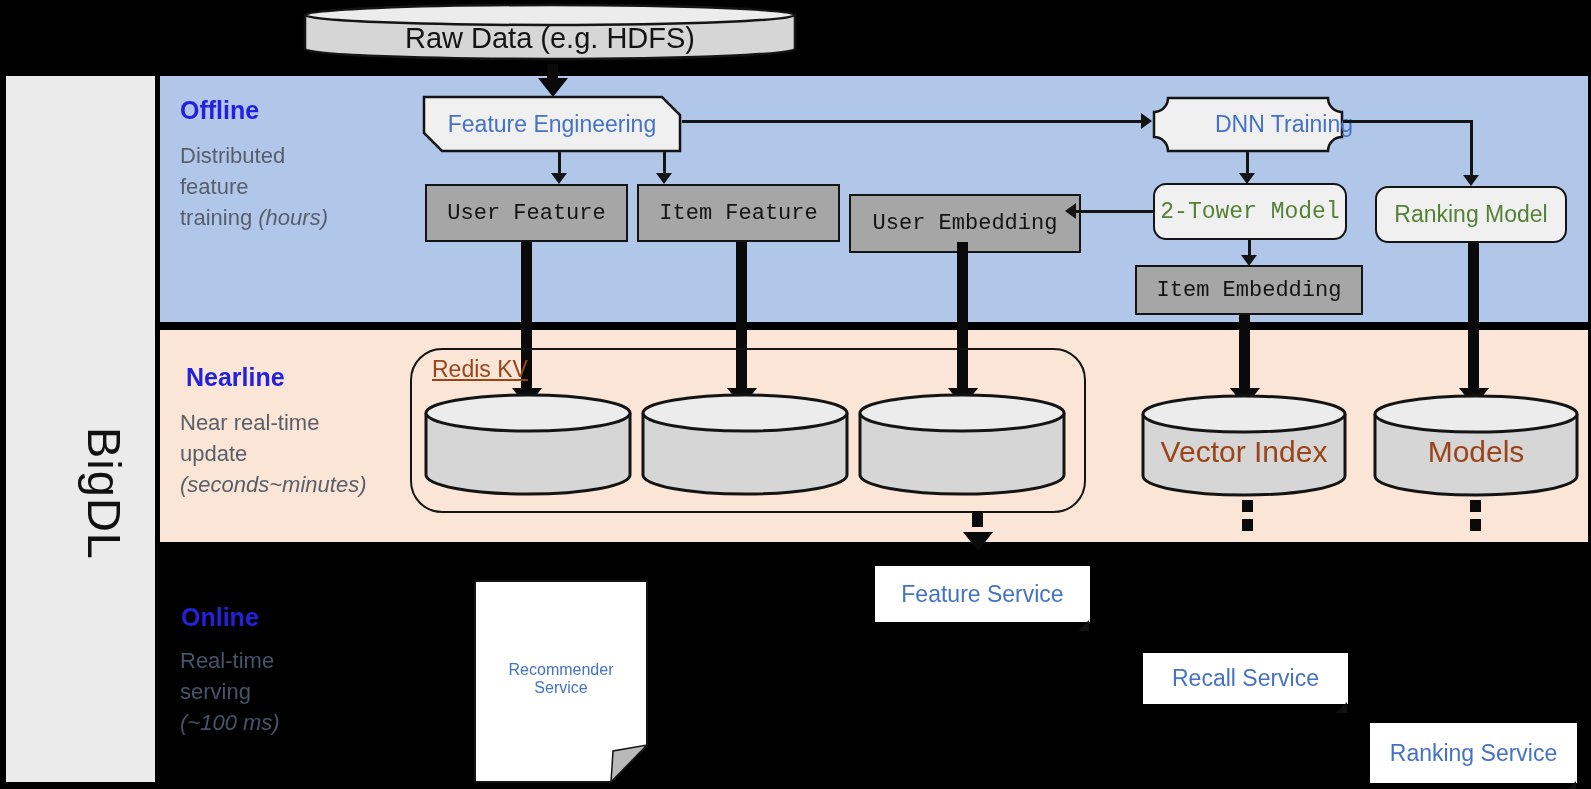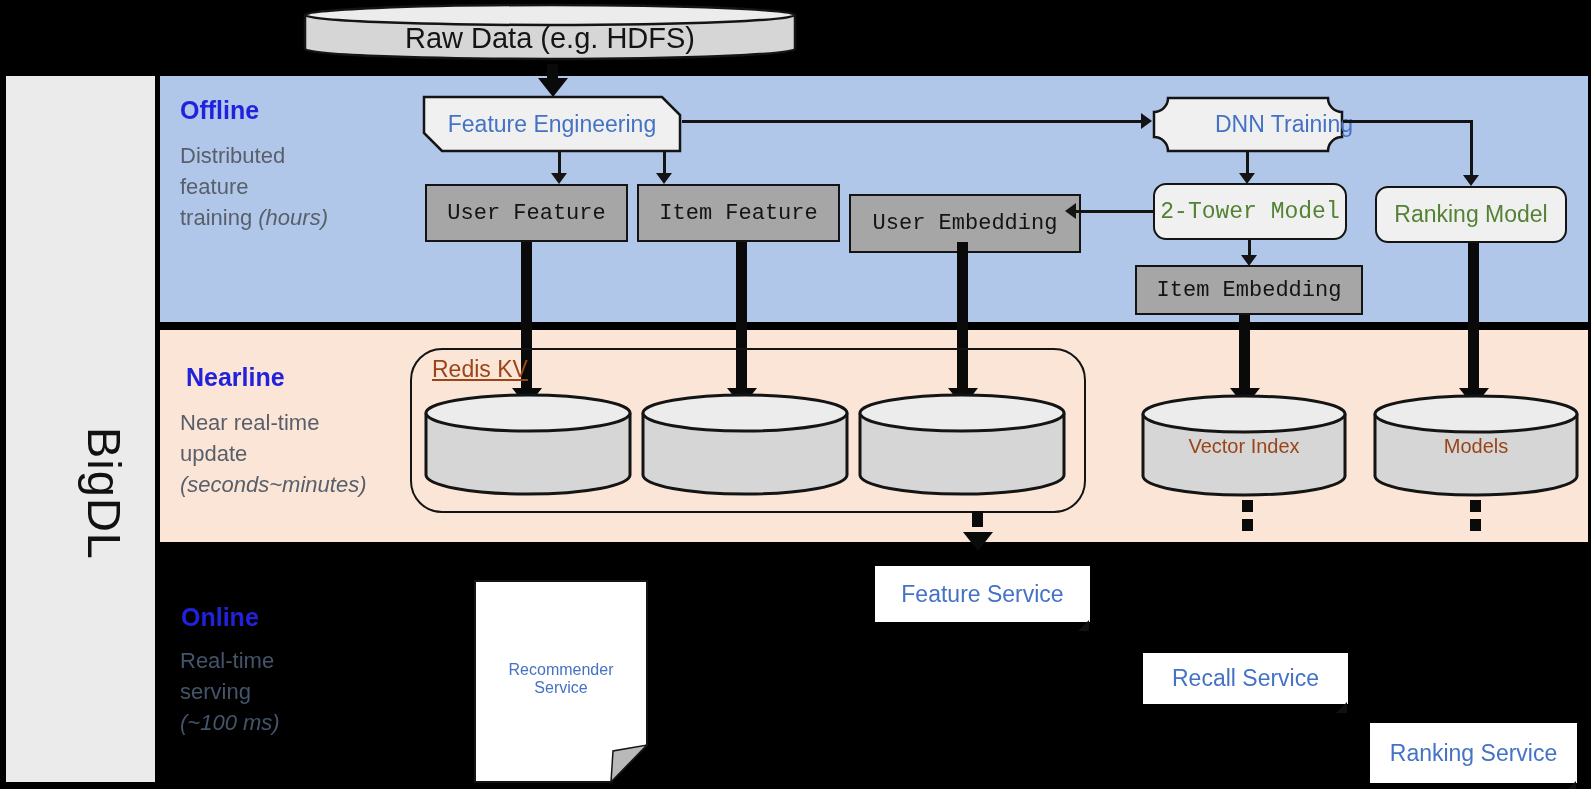--- a/index.html
+++ b/index.html
@@ -31,21 +31,21 @@
   .shape-label{display:flex;align-items:center;justify-content:center;font-size:23px;color:var(--blue-text);}
 
   
   .shape-light{fill:var(--box-light);stroke:#141414;stroke-width:2.5px;}
   .cyl-body{fill:var(--cyl-body);stroke:#141414;stroke-width:3px;}
   .cyl-cap{fill:var(--cyl-top);stroke:#141414;stroke-width:3px;}
   .cyl-body-thin{fill:var(--cyl-body);stroke:#141414;stroke-width:2.5px;}
   .cyl-cap-thin{fill:var(--cyl-top);stroke:#141414;stroke-width:2.5px;}
   .doc-shape{fill:#ffffff;stroke:#141414;stroke-width:2px;}
   .doc-fold{fill:#b9b9b9;stroke:#141414;stroke-width:1.5px;}
-  .cyl-label{font-size:20px;color:var(--brown-text);text-align:center;}
+  .cyl-label{font-size:30px;color:var(--brown-text);text-align:center;}
 
   .redis-frame{border:2.5px solid #141414;border-radius:32px;}
   .redis-label{font-size:23px;color:var(--brown-text);}
 
   
   .tline{background:#0a0a0a;width:11px;}
   .hline{background:#141414;height:2.5px;}
   .vline{background:#141414;width:2.5px;}
   .ahd-b{width:0;height:0;border-left:15px solid transparent;border-right:15px solid transparent;border-top:19px solid #0a0a0a;}
   .ahd-s{width:0;height:0;border-left:8px solid transparent;border-right:8px solid transparent;border-top:11px solid #141414;}

